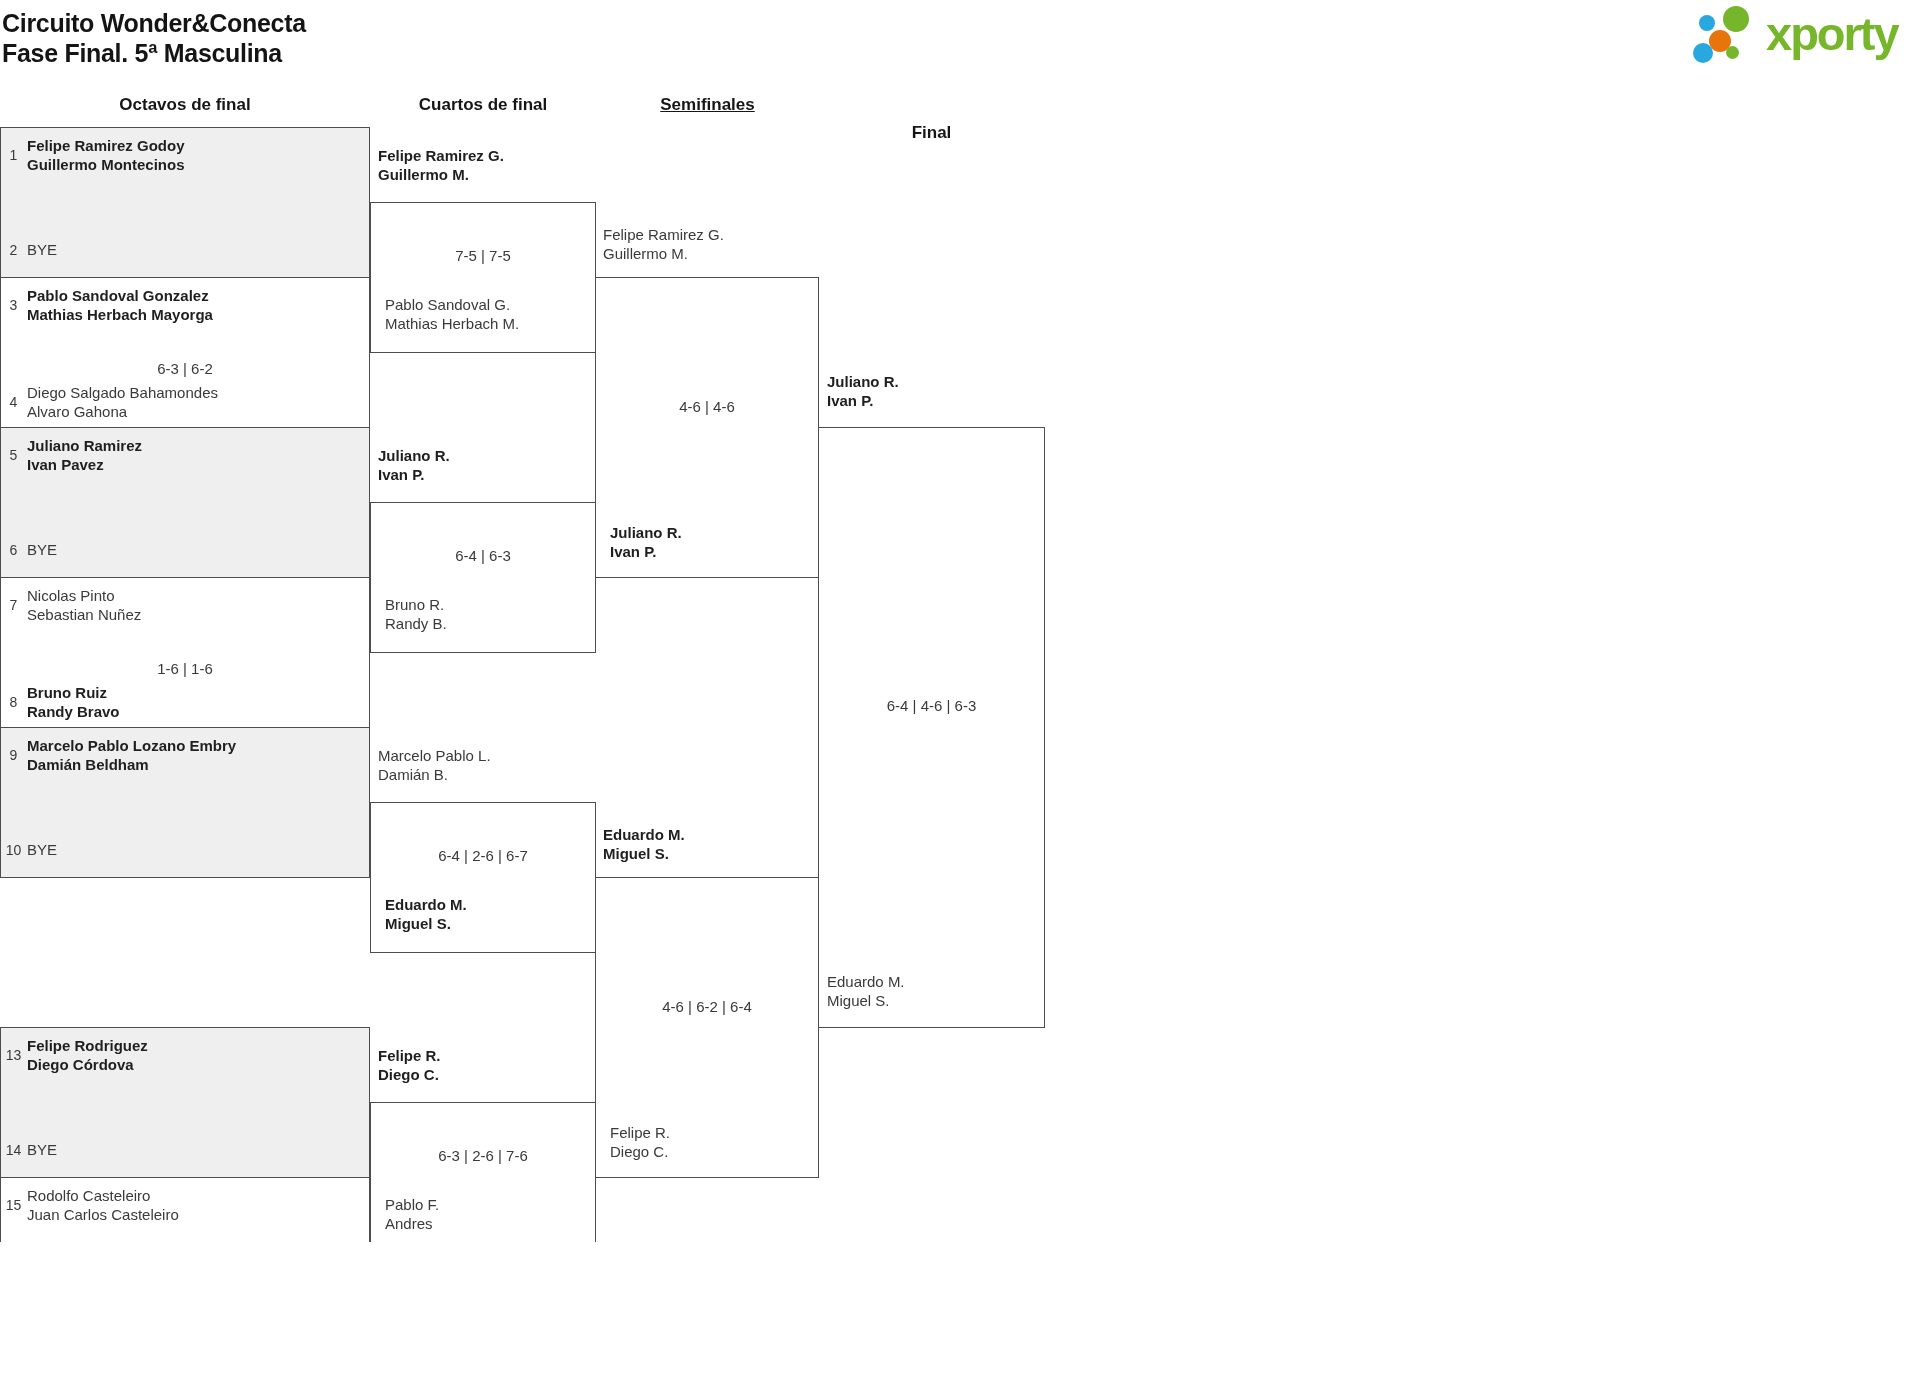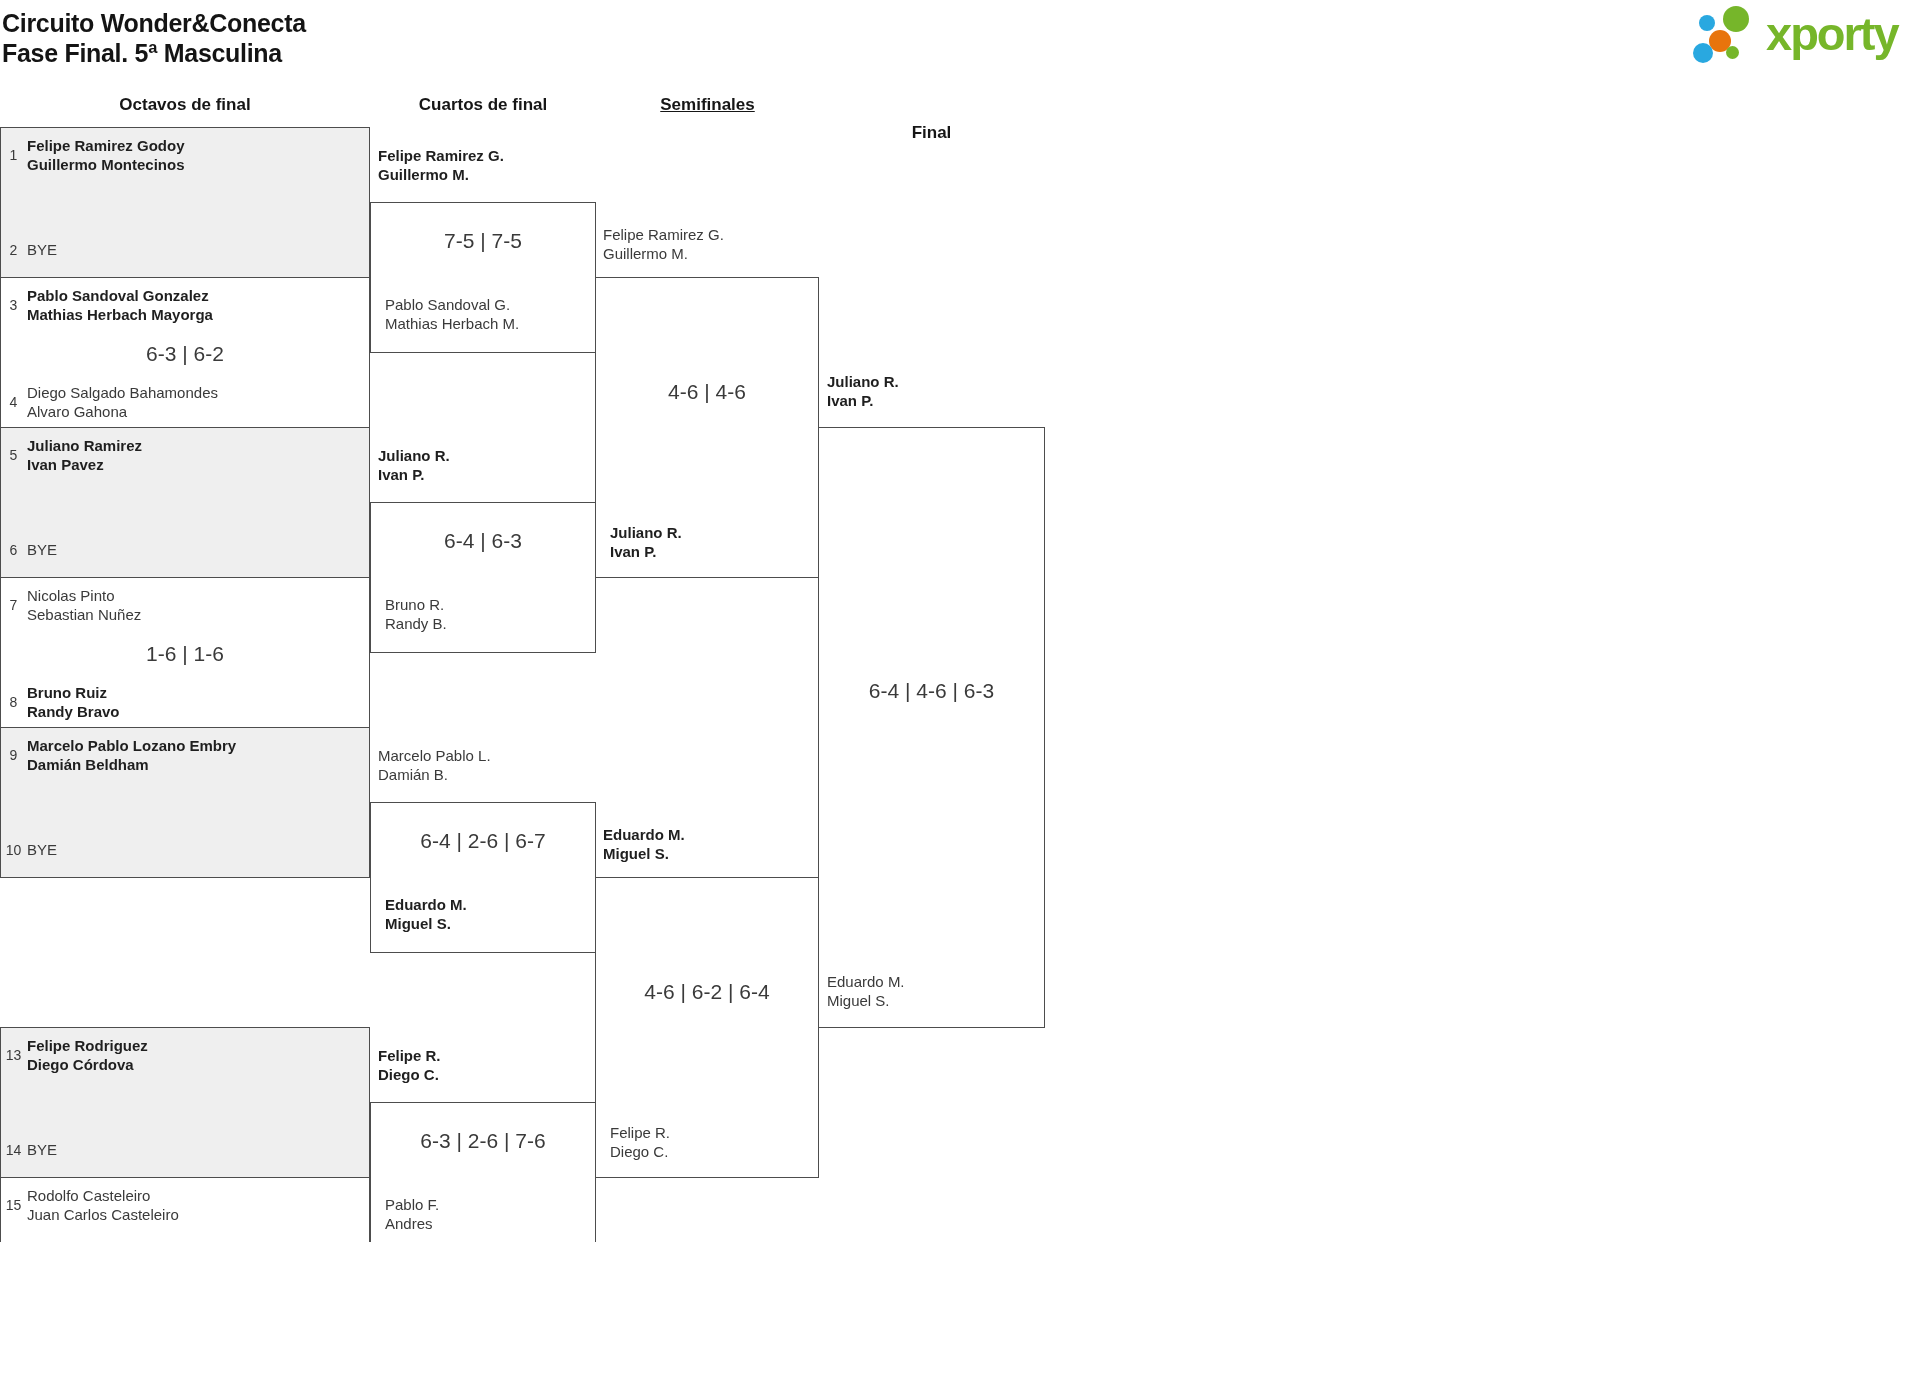--- a/index.html
+++ b/index.html
@@ -23,21 +23,21 @@
             font-weight:800;color:#76b62a;letter-spacing:-2px;}
   
   .rh{position:absolute;top:95px;text-align:center;font-size:17px;font-weight:600;color:#161616;}
   .rh1{left:0;width:370px;} .rh2{left:370px;width:226px;}
   .rh3{left:596px;width:223px;text-decoration:underline;} .rh4{left:818px;width:227px;margin-top:28px;}
   
   .box{position:absolute;border:1px solid #4d4d4d;box-sizing:border-box;background:transparent;}
   .shaded{background:#efefef;}
   .names{font-size:15px;line-height:19px;}
   .bold{font-weight:700;color:#1f1f1f;}
-  .score{position:absolute;left:0;width:100%;text-align:center;font-size:21px;line-height:19px;color:#3a3a3a;}
+  .score{position:absolute;left:0;width:100%;text-align:center;font-size:15px;line-height:19px;color:#3a3a3a;margin-top:15px;}
   
   .obox{left:0;width:370px;height:151px;}
   .trow{position:absolute;left:3px;display:flex;align-items:center;}
   .trowA{top:8px;} .trowB{bottom:6px;} .trowB.bye{bottom:18px;}
   .seed{width:19px;text-align:center;font-size:14px;color:#3a3a3a;flex:0 0 auto;}
   .tnames{margin-left:4px;}
   .oscore{top:66px;}
   
   .qbox{left:370px;width:226px;height:151px;}
   .lblA{position:absolute;left:7px;}

